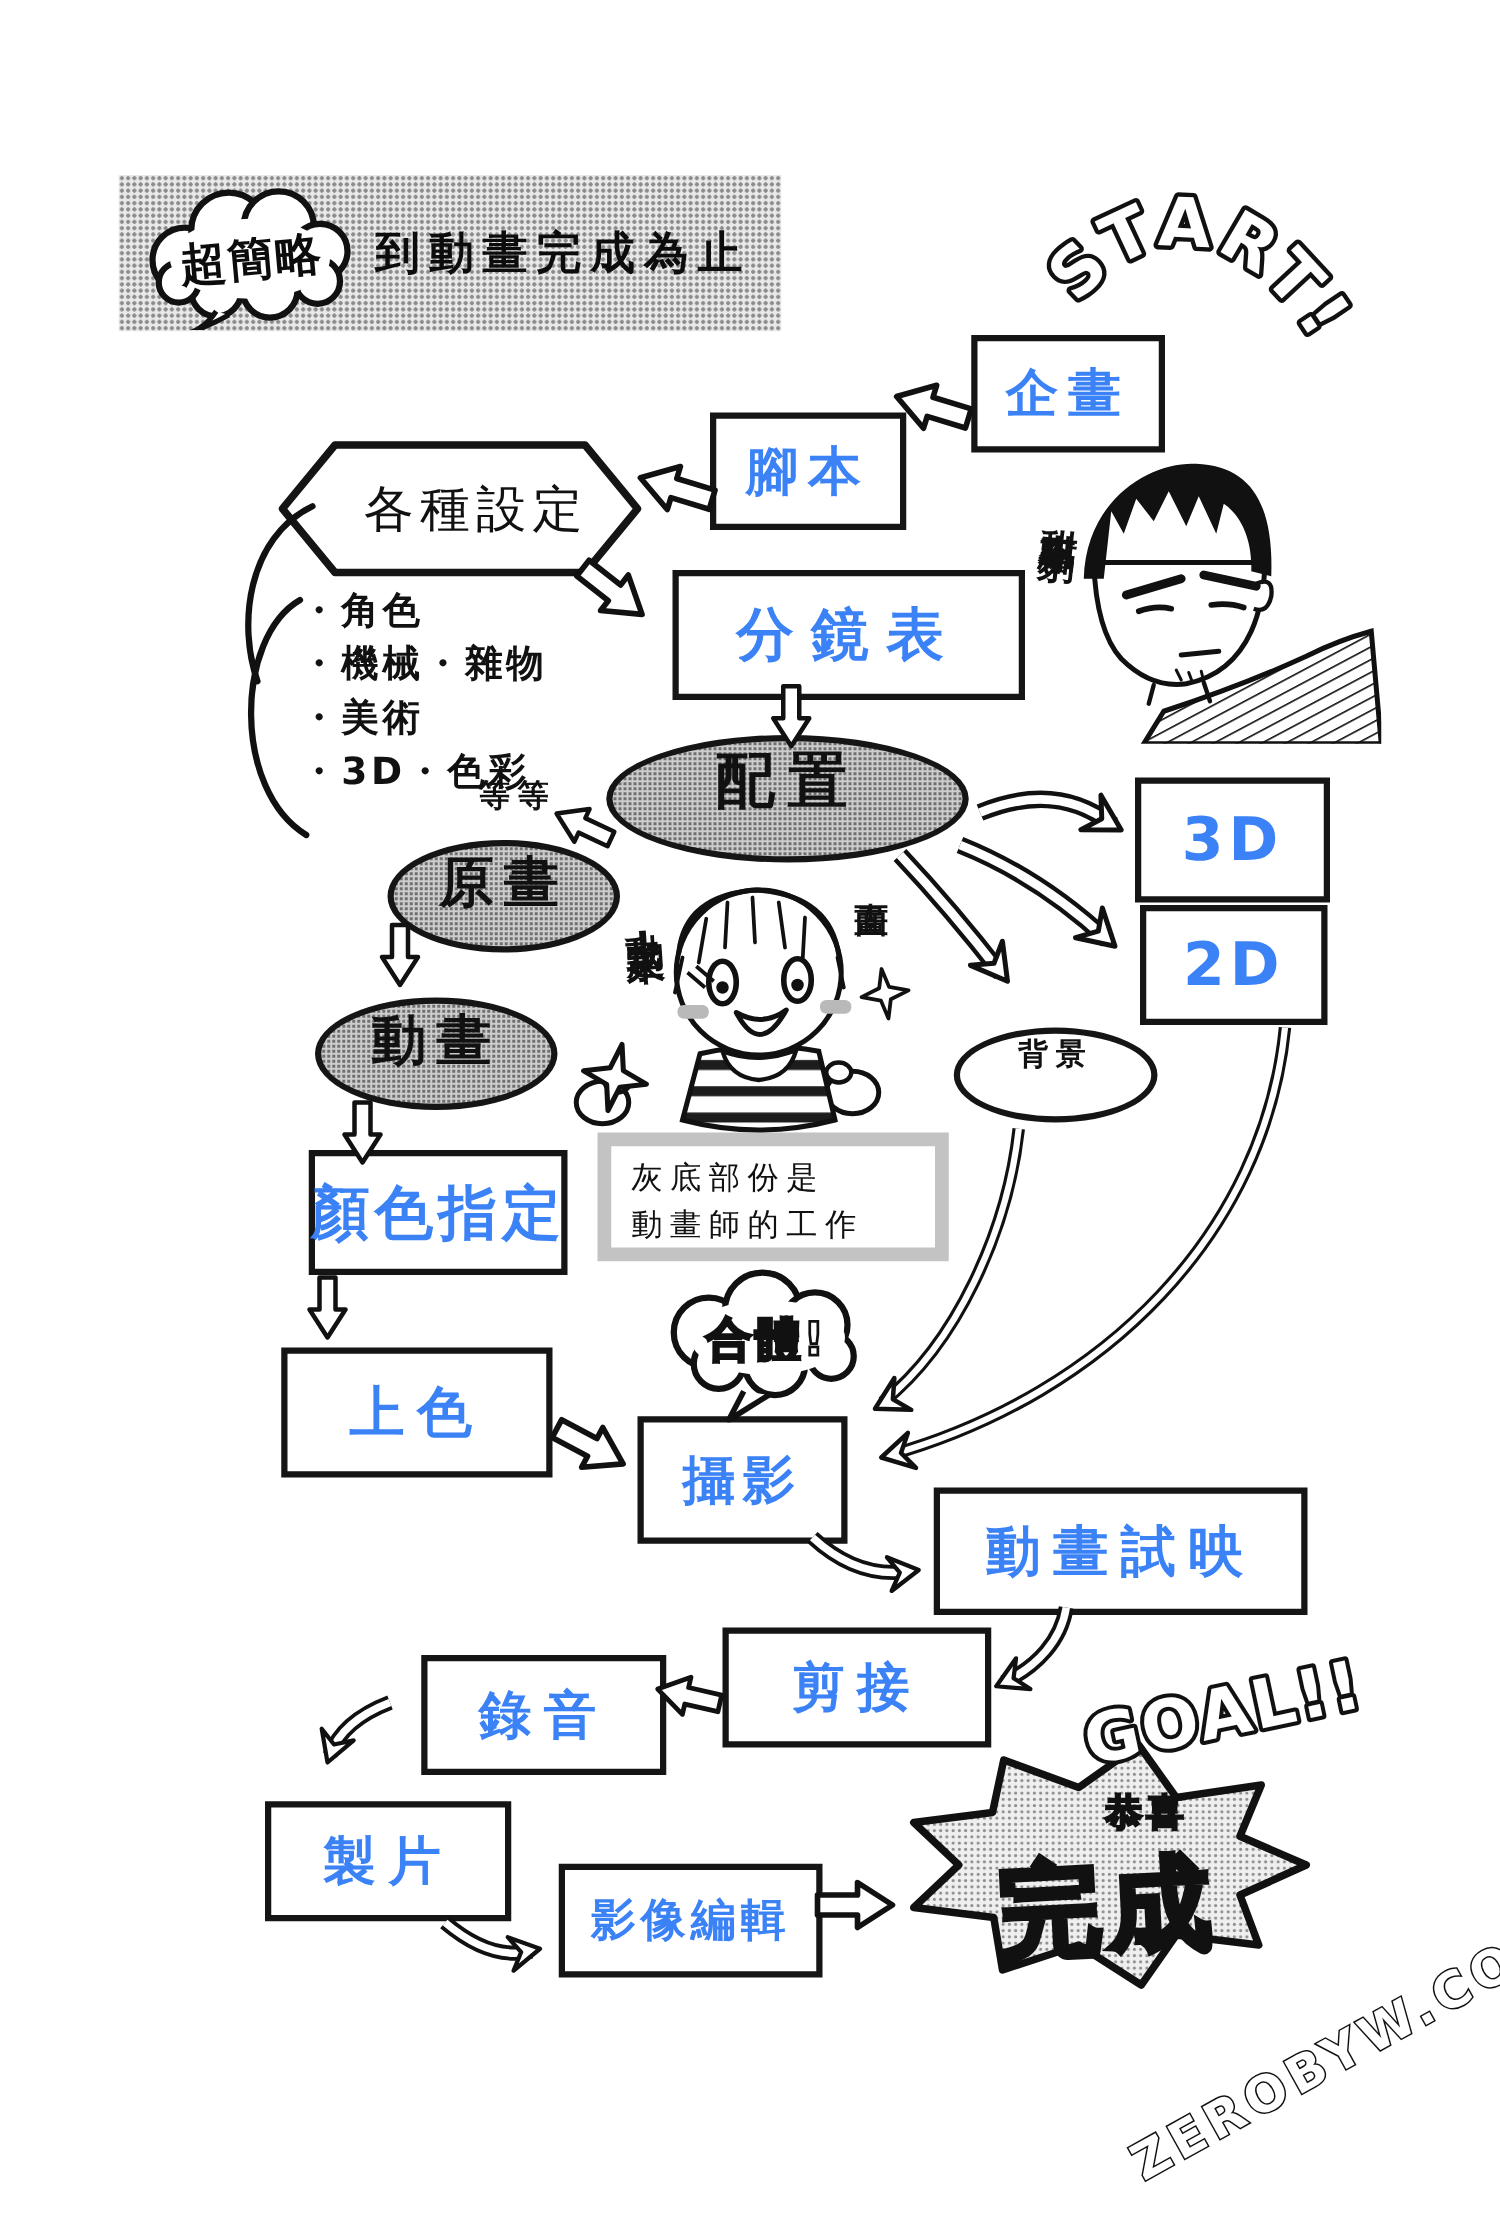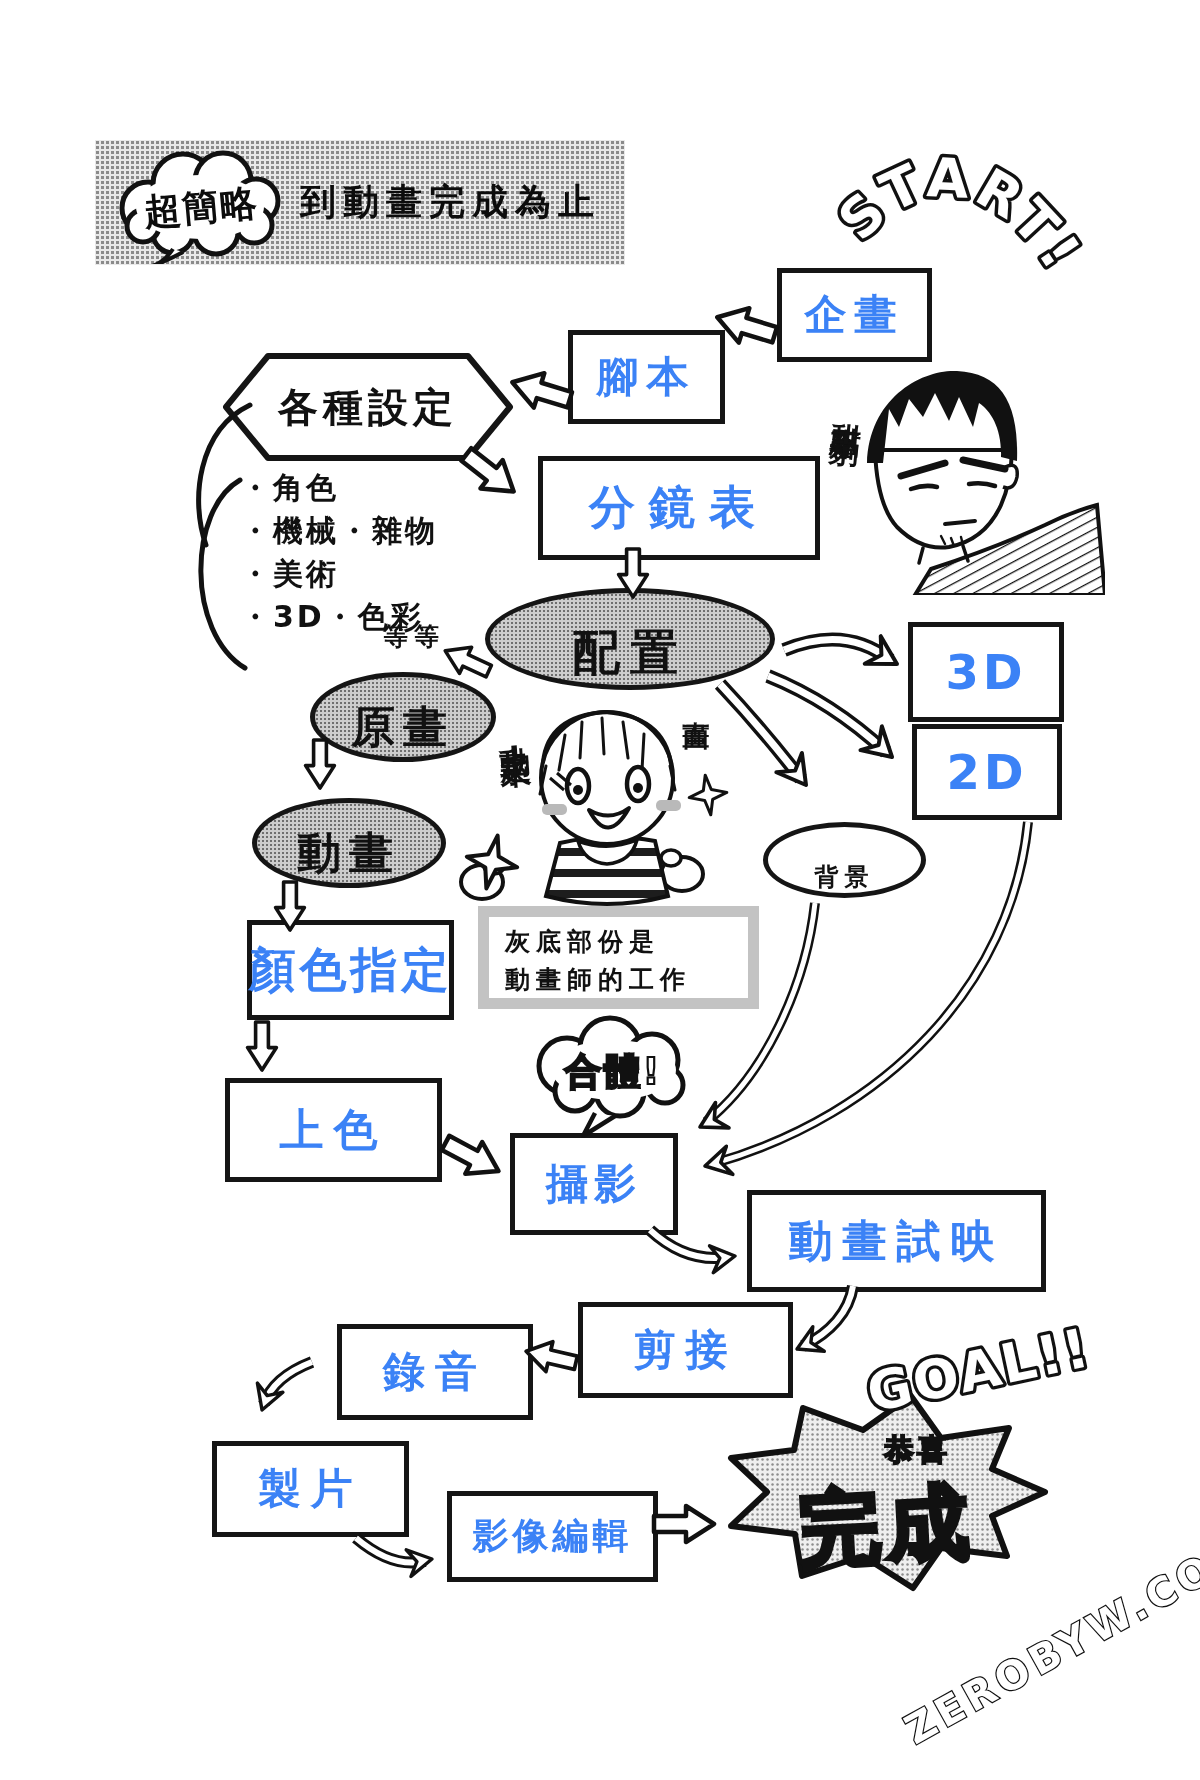--- a/index.html
+++ b/index.html
@@ -1,38 +1,38 @@
 <!DOCTYPE html>
 <html><head>
 <meta charset="utf-8">
 <style>
   html,body{margin:0;padding:0;background:#e8e8e8;}
   #canvas{position:relative;width:1200px;height:1780px;background:#ffffff;
     font-family:"DejaVu Sans",sans-serif;color:#111;overflow:hidden;}
   .box{position:absolute;background:#fff;border:5px solid #151515;display:flex;
     align-items:center;justify-content:center;font-weight:bold;color:#3b82f6;}
   .ellipse{position:absolute;border:5px solid #151515;border-radius:50%;display:flex;
-    align-items:flex-end;justify-content:center;font-weight:bold;color:#111;}
+    align-items:flex-start;justify-content:center;font-weight:bold;color:#111;}
   .tone{background-color:#cdcdcd;
     background-image:radial-gradient(#6f6f6f 1.2px,transparent 1.4px);
     background-size:4px 4px;}
   .banner{position:absolute;left:95px;top:140px;width:530px;height:125px;
     background-color:#e9e9e9;
     background-image:radial-gradient(#8b8b8b 1.5px,transparent 1.7px);
     background-size:5px 5px;display:flex;align-items:center;}
   .banner-title{position:absolute;left:205px;top:38px;font-size:36px;font-weight:bold;
     letter-spacing:7px;color:#0c0c0c;white-space:nowrap;}
   .vtext{position:absolute;writing-mode:vertical-rl;text-orientation:upright;
     font-weight:bold;color:#111;white-space:nowrap;}
   .list-wrap{position:absolute;left:240px;top:468px;}
   .list-item{font-size:30px;font-weight:bold;letter-spacing:3px;height:43px;white-space:nowrap;}
   .etc{position:absolute;left:383px;top:620px;font-size:25px;font-weight:bold;letter-spacing:6px;}
   .note-box{position:absolute;left:478px;top:906px;width:243px;height:75px;
     border:11px solid #c3c3c3;background:#fff;padding:6px 0 0 16px;}
-  .note-line{font-size:25px;font-weight:bold;letter-spacing:6px;line-height:38px;white-space:nowrap;}
+  .note-line{font-size:25px;font-weight:normal;letter-spacing:6px;line-height:38px;white-space:nowrap;}
   .lbl{white-space:nowrap;}
   svg{display:block;}
   .overlay{position:absolute;left:0;top:0;pointer-events:none;}
 </style>
 </head>
 <body>
 
 <div id="canvas">
 
   <div class="banner">
@@ -59,21 +59,21 @@
     </div>
 
   <div class="box" style="left:568px;top:330px;width:147px;height:84px;font-size:42px;letter-spacing:8px">
       <span class="lbl">腳本</span>
     </div>
 
   <div style="position:absolute;left:222px;top:350px;width:292px;height:114px">
     <svg width="292" height="114" viewBox="0 0 292 114">
       <polygon points="4,57 46,6 246,6 288,57 246,108 46,108" fill="#fff" stroke="#151515" stroke-width="6" stroke-linejoin="round"></polygon>
     </svg>
-    <span class="lbl" style="position:absolute;left:0;top:0;width:100%;height:100%;display:flex;align-items:center;justify-content:center;font-size:40px;font-weight:bold;letter-spacing:5px">各種設定</span>
+    <span class="lbl" style="position:absolute;left:13px;top:0;width:100%;height:100%;display:flex;align-items:center;justify-content:center;font-size:40px;font-weight:normal;letter-spacing:5px">各種設定</span>
   </div>
 
   <div class="box" style="left:538px;top:456px;width:272px;height:94px;font-size:46px;letter-spacing:14px">
       <span class="lbl">分鏡表</span>
     </div>
 
   <div class="box" style="left:908px;top:622px;width:146px;height:90px;font-size:48px;letter-spacing:4px">
       <span class="lbl">3D</span>
     </div>
 

